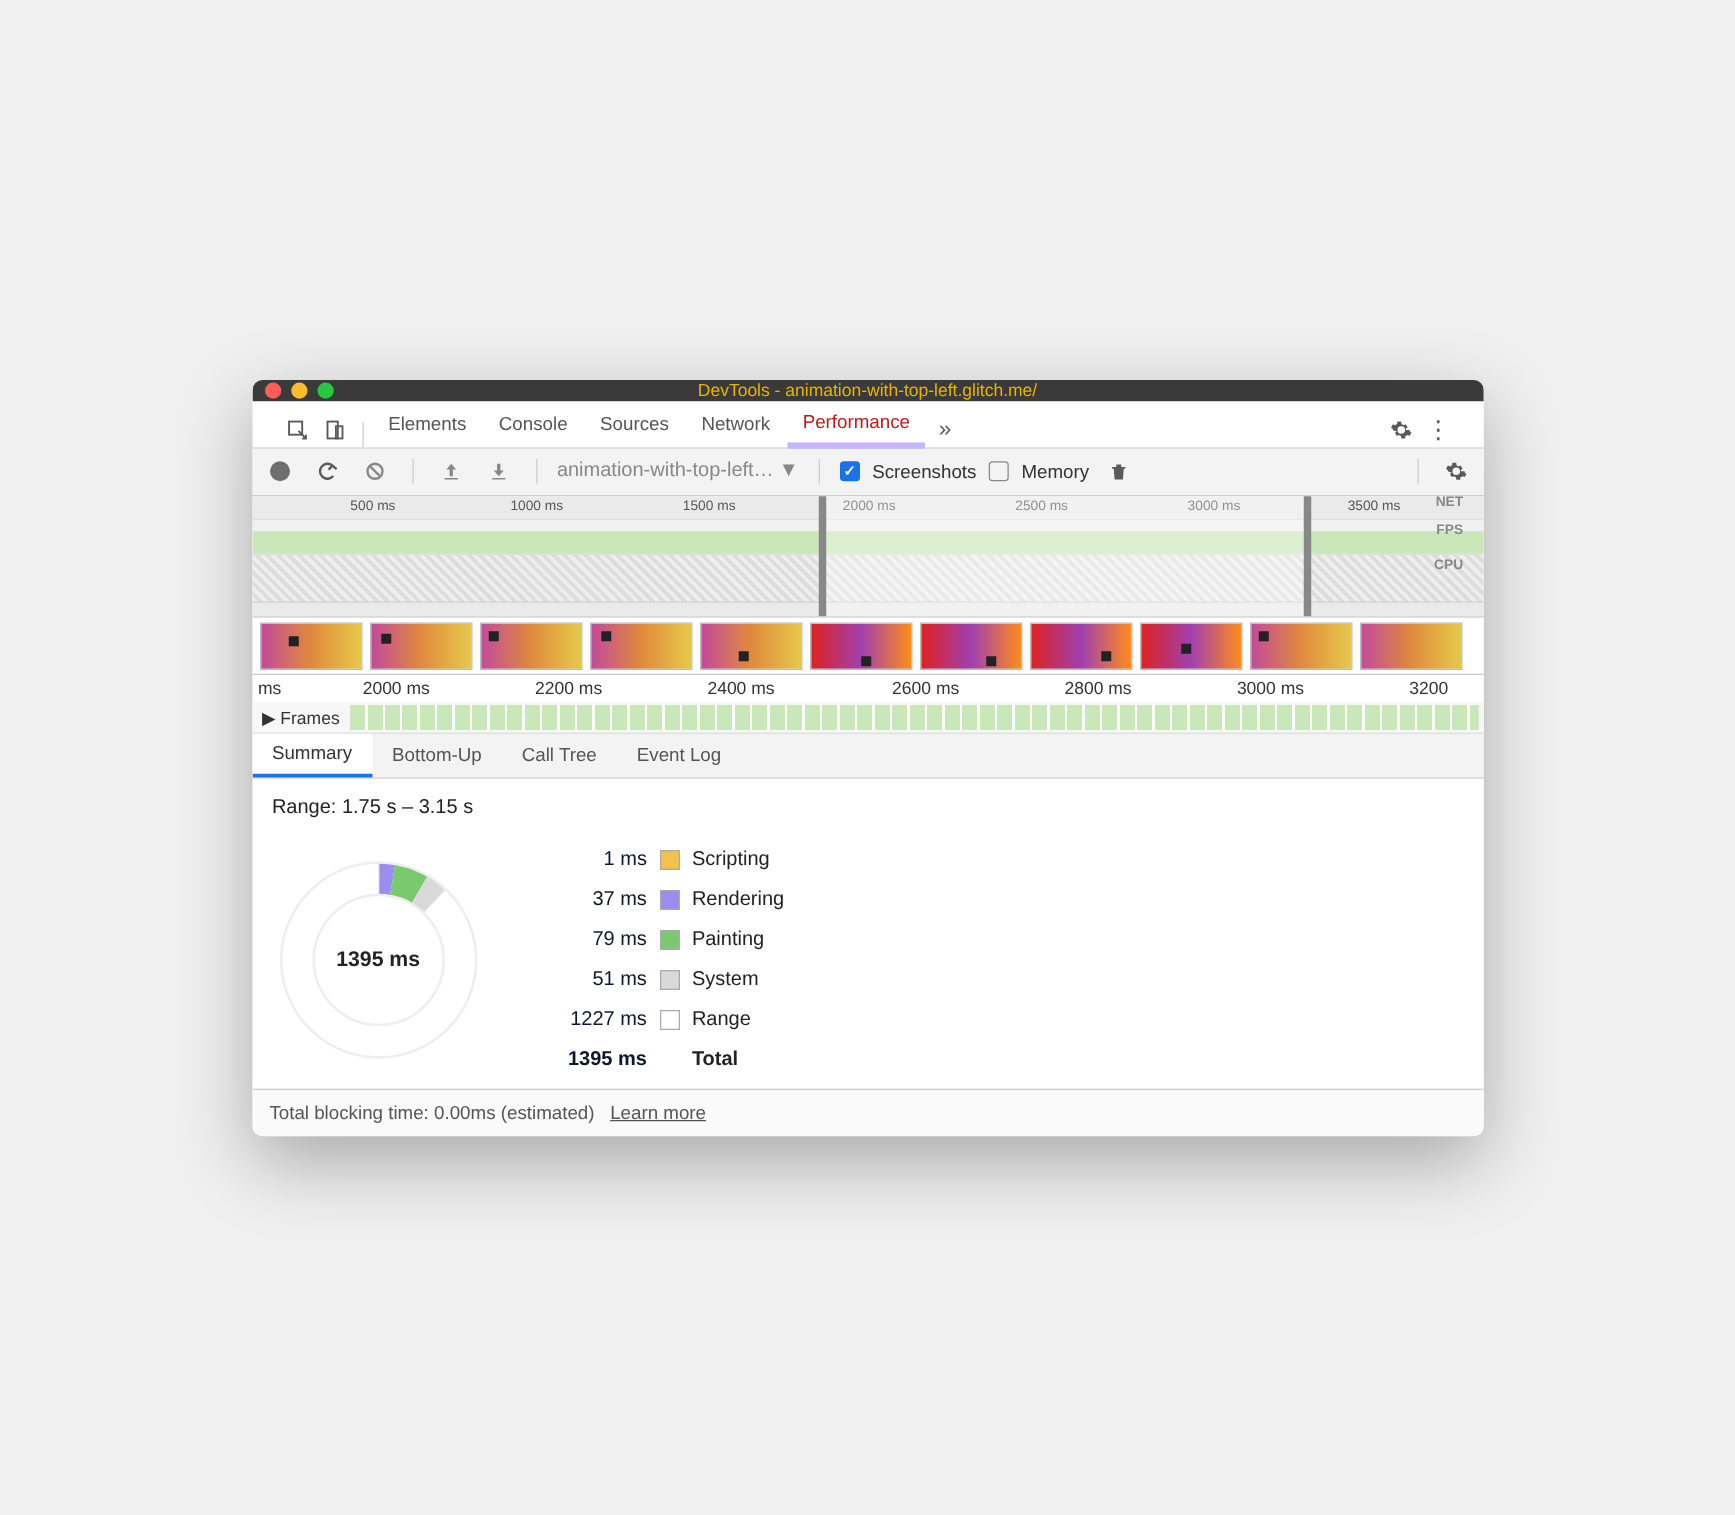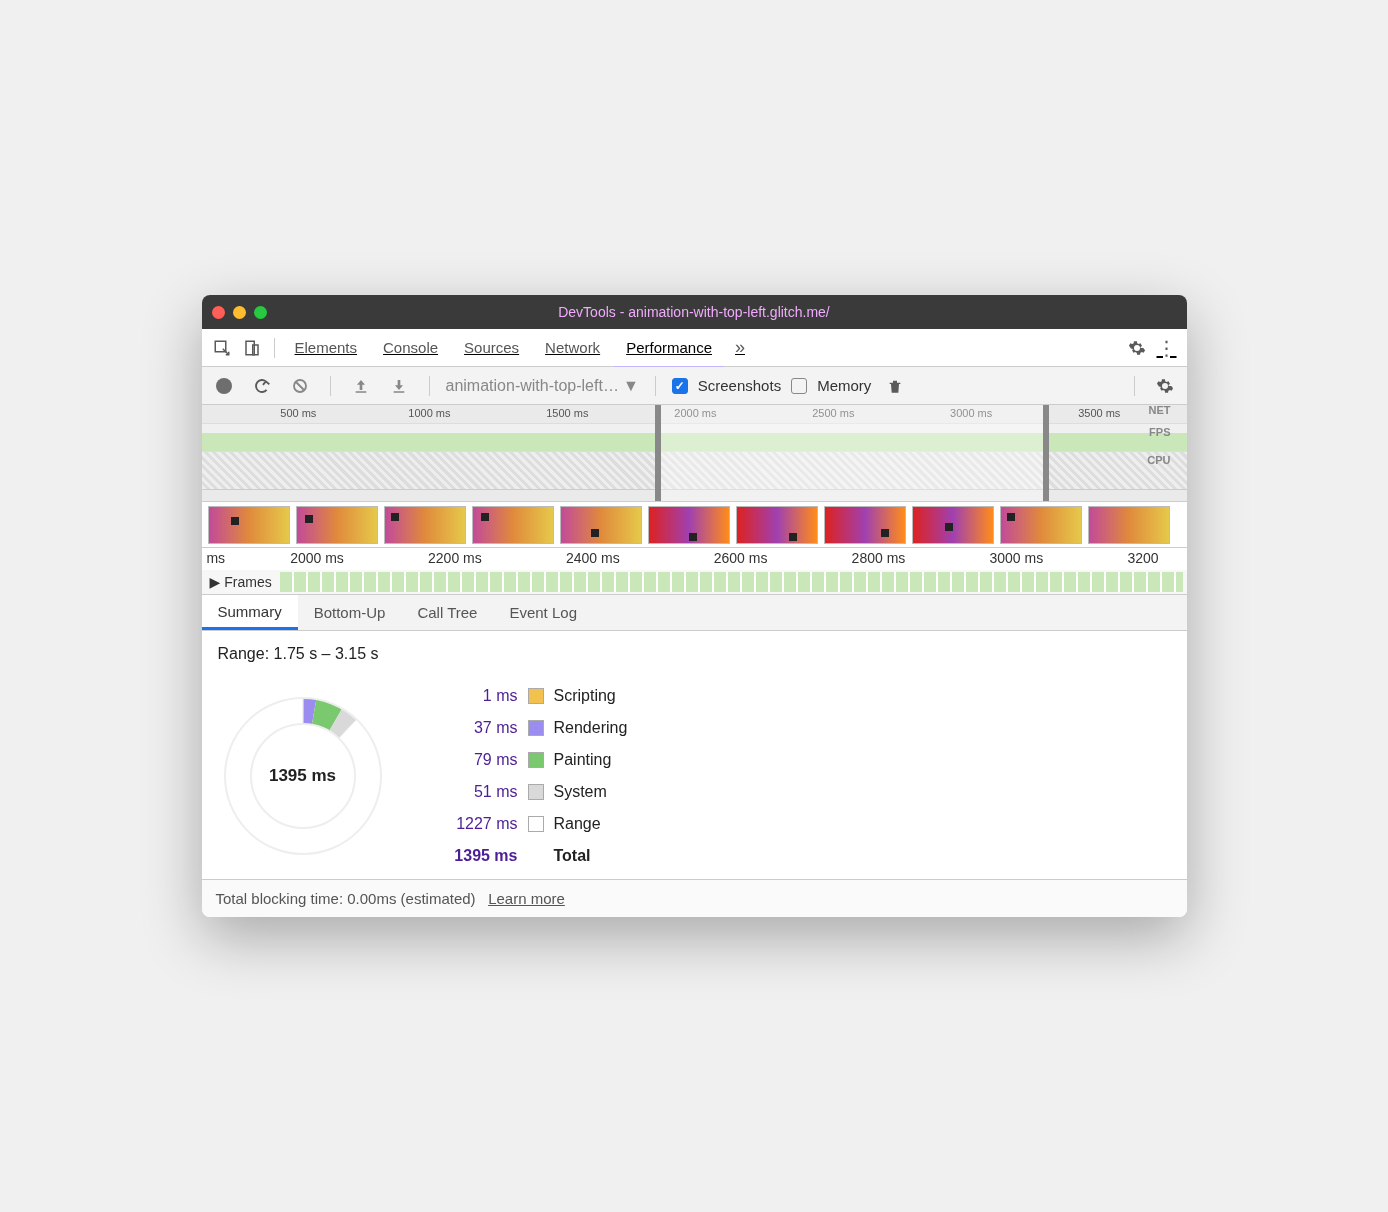--- a/index.html
+++ b/index.html
@@ -13,45 +13,45 @@
   }
   .window {
     width: 985px;
     background: #fff;
     border-radius: 8px;
     box-shadow: 0 20px 60px rgba(0,0,0,0.3);
     overflow: hidden;
   }
   .titlebar {
     background: #3a3a3a;
-    color: #f0abfc;
-    height: 34px;
+    color: #eab308;
+    height: 17px;
     display: flex;
     align-items: center;
     padding: 0 10px;
     position: relative;
   }
   .traffic-lights { display: flex; gap: 8px; position:absolute; left:10px;}
   .traffic-light { width: 13px; height: 13px; border-radius: 50%; }
   .tl-red { background: #ff5f57; }
   .tl-yellow { background: #febc2e; }
   .tl-green { background: #28c840; }
   .title-text { flex:1; text-align:center; font-size: 14px;}
   
   .top-tabs {
-    display:flex; align-items:center; height:38px; border-bottom:1px solid #ccc;
-    padding: 0 6px; gap: 2px; text-decoration: underline;
+    display:flex; align-items:flex-end; height:38px; border-bottom:1px solid #ccc;
+    padding: 0 22px; gap: 2px;
   }
   .icon-btn {
     width:28px; height:28px; display:flex; align-items:center; justify-content:center;
     color:#5a5a5a; cursor:pointer; border-radius:2px;
   }
   .divider-v { width:1px; height:20px; background:#ccc; margin:0 6px;}
   .tab-item { padding: 0 12px; font-size:15px; color:#555; height:100%; display:flex;align-items:center; cursor:pointer;}
-  .tab-item.active { color:#000000; border-bottom:1px solid #c4b5fd; margin-bottom:-1px;}
+  .tab-item.active { color:#b91c1c; border-bottom:5px solid #c4b5fd; margin-bottom:-1px;}
   .spacer{flex:1;}
   
   .perf-toolbar {
     display:flex; align-items:center; height:38px; border-bottom:1px solid #ccc;
     padding:0 8px; gap:10px; background:#f3f3f3;
   }
   .record-dot{width:16px;height:16px;border-radius:50%;background:#6e6e6e;}
   .tb-label{color:#888;font-size:16px; display:flex;align-items:center; gap:4px;}
   .checkbox{width:16px;height:16px;border:1px solid #888;border-radius:3px;display:inline-flex;align-items:center;justify-content:center;}
   .checkbox.checked{background:#1a73e8;border-color:#1a73e8;}
@@ -85,21 +85,21 @@
   .rtab{padding:0 16px;display:flex;align-items:center;font-size:15px;color:#555;cursor:pointer;}
   .rtab.active{color:#333;border-bottom:3px solid #1a73e8;background:#fff;}
   
   .summary-body{padding:14px 16px;background:#fff;}
   .range-line{font-size:16px;color:#222;margin-bottom:24px;}
   .summary-row{display:flex;gap:50px;align-items:center;}
   .donut-wrap{position:relative;width:170px;height:170px;}
   .donut-center{position:absolute;top:50%;left:50%;transform:translate(-50%,-50%);font-size:17px;font-weight:bold;color:#222;}
   .legend{display:flex;flex-direction:column;gap:14px;font-size:16px;}
   .legend-row{display:flex;align-items:center;gap:10px;}
-  .legend-val{width:80px;text-align:right;color:#4c1d95;}
+  .legend-val{width:80px;text-align:right;color:#0f172a;}
   .legend-sw{width:16px;height:16px;border:1px solid #aaa;}
   .legend-label{color:#222;text-align:center;}
   .legend-total .legend-val,.legend-total .legend-label{font-weight:bold;}
   
   .footer-bar{border-top:1px solid #ccc;padding:10px 14px;font-size:15px;color:#555;background:#fafafa;}
   .footer-link{text-decoration:underline;cursor:pointer;color:#555;}
   
   svg{display:block;}
 </style>
 </head>

